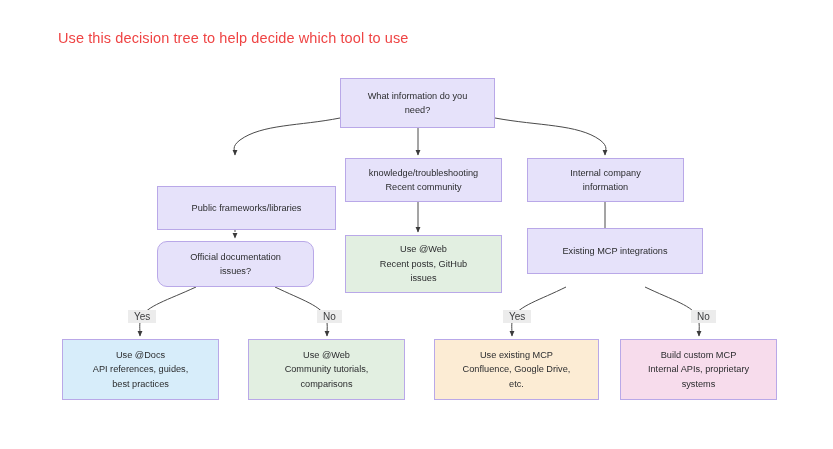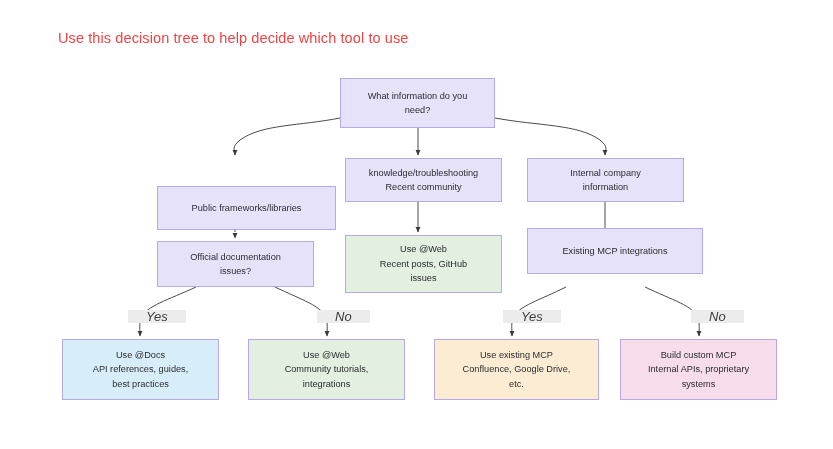--- a/index.html
+++ b/index.html
@@ -43,26 +43,25 @@
     line-height: 14.5px;
     color: #2b2c2e;
     padding: 2px 6px;
     z-index: 2;
   }
   .node span { display: block; }
   .edge-label {
     position: absolute;
     background: #ececec;
     color: #3b3c3e;
-    font-size: 13px;
+    font-size: 10px;
     line-height: 11px;
-    padding: 1px 18px;
+    padding: 1px 6px;
     z-index: 3;
     white-space: nowrap;
-    font-style: italic;
   }
 </style>
 </head>
 <body>
 
 <div id="canvas">
 
   <div id="heading" style="color: #ef4444;">Use this decision tree to help decide which tool to use</div>
 
   <svg id="edges" viewBox="0 0 833 449">
@@ -115,21 +114,21 @@
     </div>
   </div>
 
   <div class="node" style="left: 527px; top: 158px; width: 157px; height: 44px; background: rgb(230, 226, 250); border-color: rgb(185, 168, 232);">
     <div>
       <span>Internal company</span>
       <span>information</span>
     </div>
   </div>
 
-  <div class="node" style="left: 157px; top: 241px; width: 157px; height: 46px; background: rgb(230, 226, 250); border-color: rgb(185, 168, 232);">
+  <div class="node" style="left: 157px; top: 241px; width: 157px; height: 46px; background: rgb(230, 226, 250); border-color: rgb(185, 168, 232); border-radius: 10px;">
     <div>
       <span>Official documentation</span>
       <span>issues?</span>
     </div>
   </div>
 
   <div class="node" style="left: 345px; top: 235px; width: 157px; height: 58px; background: rgb(226, 239, 225); border-color: rgb(185, 168, 232);">
     <div>
       <span>Use @Web</span>
       <span>Recent posts, GitHub</span>
@@ -148,21 +147,21 @@
       <span>Use @Docs</span>
       <span>API references, guides,</span>
       <span>best practices</span>
     </div>
   </div>
 
   <div class="node" style="left: 248px; top: 339px; width: 157px; height: 61px; background: rgb(226, 239, 225); border-color: rgb(185, 168, 232);">
     <div>
       <span>Use @Web</span>
       <span>Community tutorials,</span>
-      <span>integrations</span>
+      <span>comparisons</span>
     </div>
   </div>
 
   <div class="node" style="left: 434px; top: 339px; width: 165px; height: 61px; background: rgb(252, 236, 212); border-color: rgb(185, 168, 232);">
     <div>
       <span>Use existing MCP</span>
       <span>Confluence, Google Drive,</span>
       <span>etc.</span>
     </div>
   </div>

